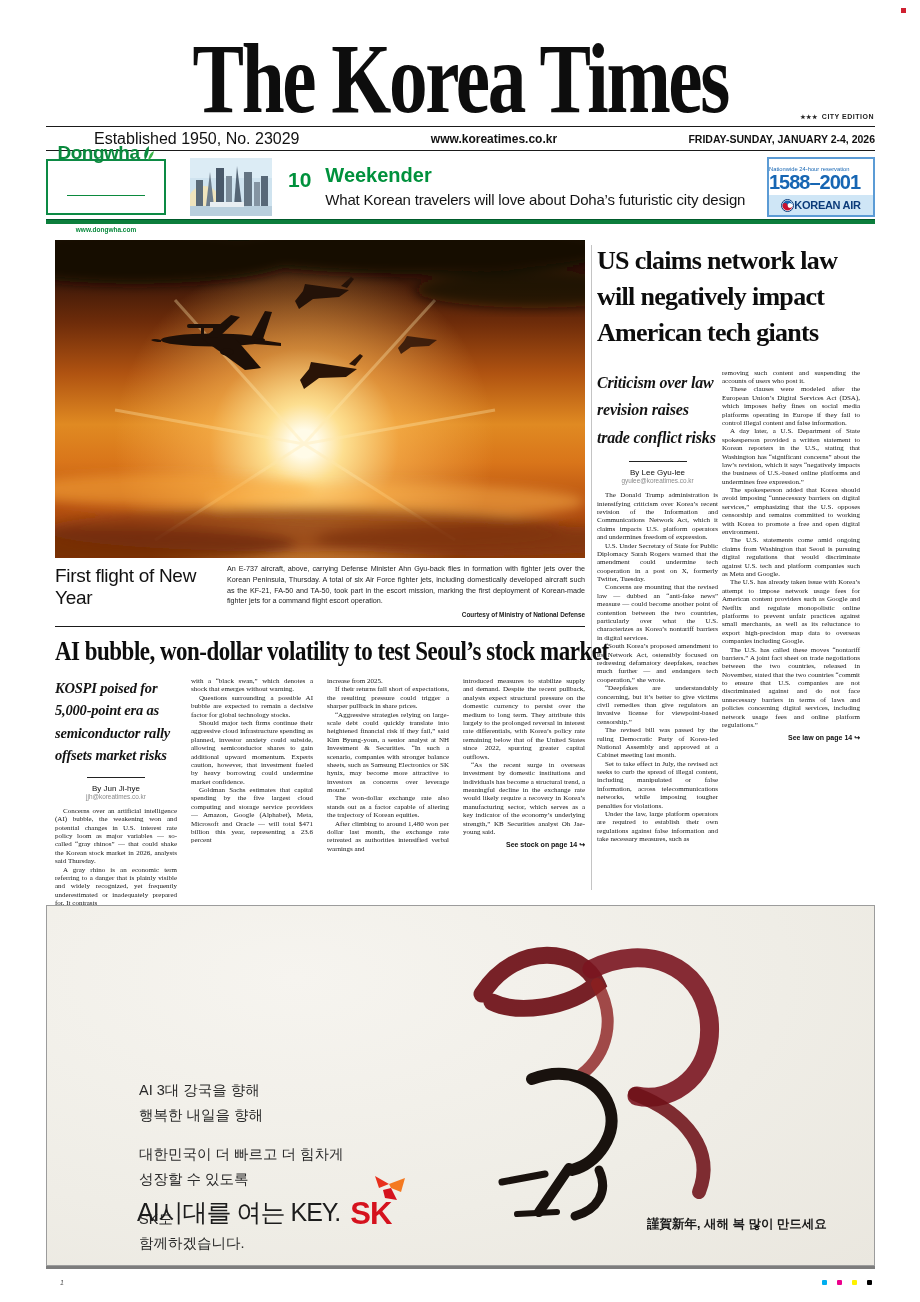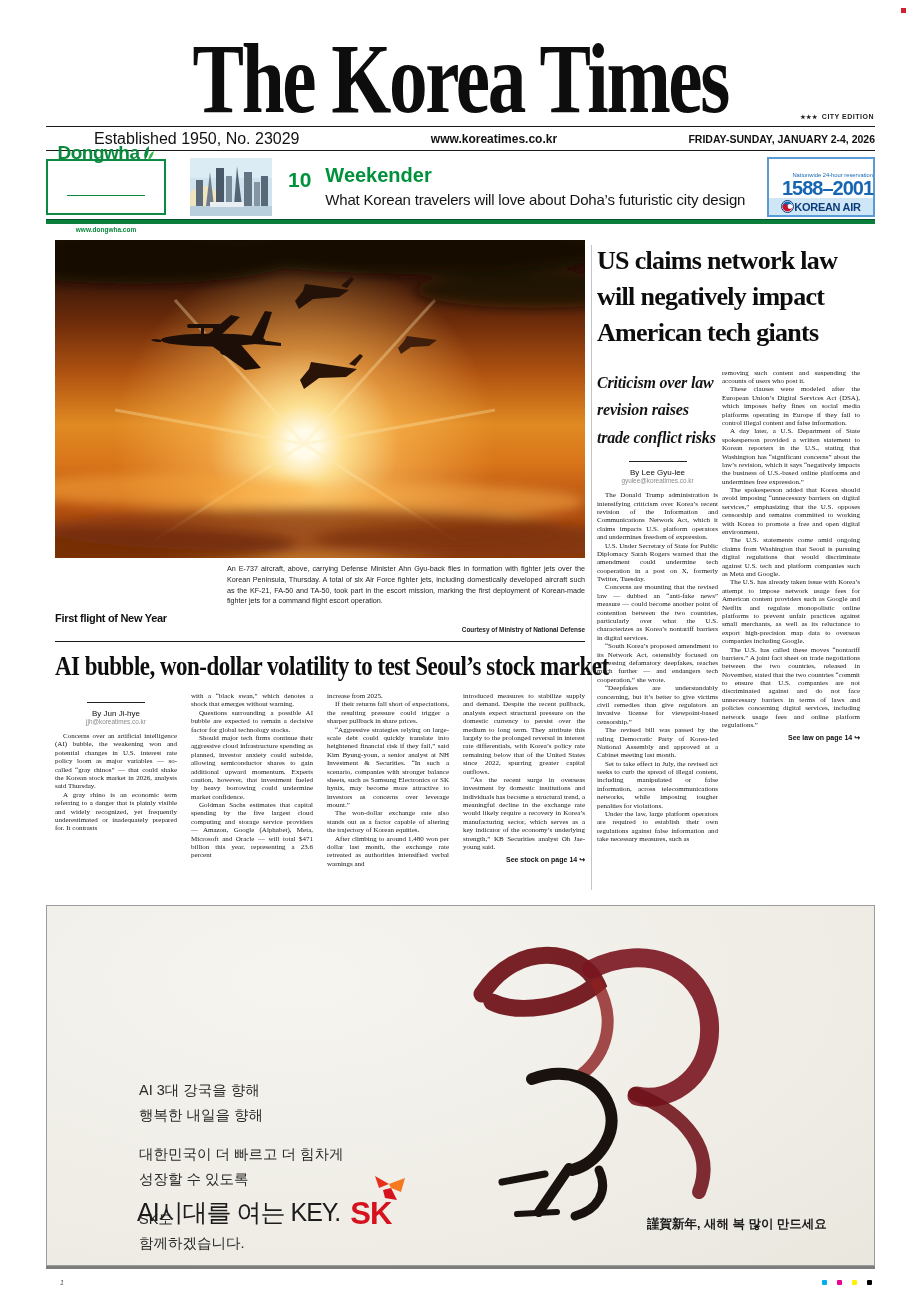--- a/index.html
+++ b/index.html
@@ -35,37 +35,37 @@
     display:flex; flex-direction:column; align-items:center; justify-content:center;gap:28px; }
   .dongwha-name{ font-size:19px; font-weight:700; color:#0b8a3e; letter-spacing:-.5px; display:flex; align-items:center;}
   .dongwha-rule{ width:78px; border-top:1.5px solid #0b8a3e; margin:3px 0 2px; }
   .dongwha-url{ font-size:6.5px; font-weight:700; color:#0b8a3e; }
   .skyline{ width:82px; height:58px; margin-left:24px; flex:none; }
   .promo-page{ font-size:21px; font-weight:700; color:#00913c; margin:0 14px 14px 16px; }
   .weekender{ margin-bottom:2px; }
   .weekender-title{ font-size:20px; font-weight:700; color:#00913c; margin-bottom:4px;}
   .weekender-teaser{ font-size:15px; color:#151515; letter-spacing:-.2px;}
   .ka-box{ margin-left:auto; width:108px; height:60px; border:2px solid #5b9bd5; background:#fff; display:flex; flex-direction:column;}
-  .ka-top{ flex:1; text-align:right; padding-top:13px;}
+  .ka-top{ flex:1; text-align:left; padding-top:7px;}
   .ka-tagline{ font-size:5.8px; color:#1766b3; }
   .ka-phone{ font-size:20px; font-weight:700; color:#1766b3; letter-spacing:-1px; line-height:1;}
   .ka-bottom{ height:20px; background:#cfe6f6; display:flex; align-items:center; justify-content:center; gap:0;}
   .ka-brand{ font-size:11px; font-weight:700; color:#0b3b7a; letter-spacing:-.3px;}
   
   .main{ position:absolute; top:240px; left:46px; right:45px; height:655px; }
   .v-divider{ position:absolute; left:545px; top:5px; bottom:5px; width:1px; background:#c4c4c4; }
   .left-col{ position:absolute; left:9px; top:0; width:530px; }
   .photo{ position:relative; width:530px; height:318px; overflow:hidden;
     background:
       radial-gradient(circle at 47% 64%, #fffbe8 0 14px, rgba(255,228,150,.95) 40px, rgba(255,190,90,.55) 95px, rgba(230,120,30,0) 190px),
       linear-gradient(180deg,#140a05 0%, #3a1708 12%, #6e2c0a 26%, #b05311 42%, #e08a22 58%, #d9751a 70%, #b54f10 84%, #8d3a0c 100%);
   }
   .photo svg{ position:absolute; inset:0; }
   .caption-row{ margin-top:6px; overflow:hidden; }
-  .caption-title{ float:left; width:172px; font-size:11px; font-weight:700; letter-spacing:-.3px; padding-top:1px;margin-top:47px;}
+  .caption-title{ float:left; width:172px; font-size:19px; font-weight:400; letter-spacing:-.3px; padding-top:1px;}
   .caption-text{ font-size:7.2px; line-height:1.5; text-align:justify; color:#222;}
   .caption-credit{ text-align:right; font-size:6.4px; font-weight:700; color:#222; margin-top:2px;}
   .section-rule{ border-top:1px solid #1a1a1a; margin-top:8px; }
   
   .kospi{ margin-top:8px; }
   .kospi-headline{ white-space:nowrap; }
   .kospi-headline span{
     display:inline-block; font-family:"Liberation Serif", serif; font-weight:700;
     font-size:28px; letter-spacing:-.6px; color:#0d0d0d;
     transform:scaleX(.82); transform-origin:left;
@@ -257,20 +257,21 @@
       </div>
       <div class="caption-credit">Courtesy of Ministry of National Defense</div>
       <div class="section-rule"></div>
 
       <div class="kospi">
         <div class="kospi-headline">
           <span>AI bubble, won-dollar volatility to test Seoul’s stock market</span>
         </div>
         <div class="kospi-cols">
           <div class="kcol">
+            <div class="deck">KOSPI poised for 5,000-point era as semiconductor rally offsets market risks</div>
             <div class="byline-rule"></div>
             <div class="byline">By Jun Ji-hye</div>
             <div class="email">jjh@koreatimes.co.kr</div>
             <div class="body-text">
                 <p>Concerns over an artificial intelligence (AI) bubble, the weakening won and potential changes in U.S. interest rate policy loom as major variables — so-called “gray rhinos” — that could shake the Korean stock market in 2026, analysts said Thursday.</p>
                 <p>A gray rhino is an economic term referring to a danger that is plainly visible and widely recognized, yet frequently underestimated or inadequately prepared for. It contrasts</p>
               </div>
           </div>
           <div class="kcol">
             <div class="body-text cont">

